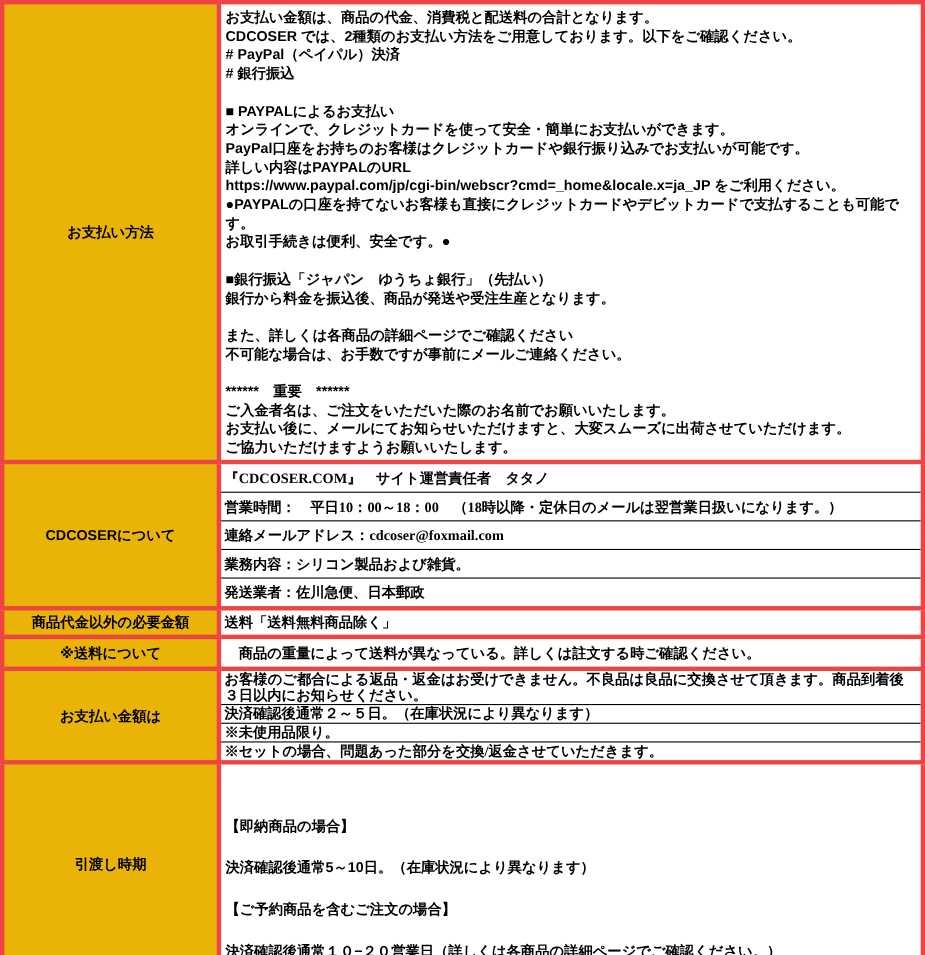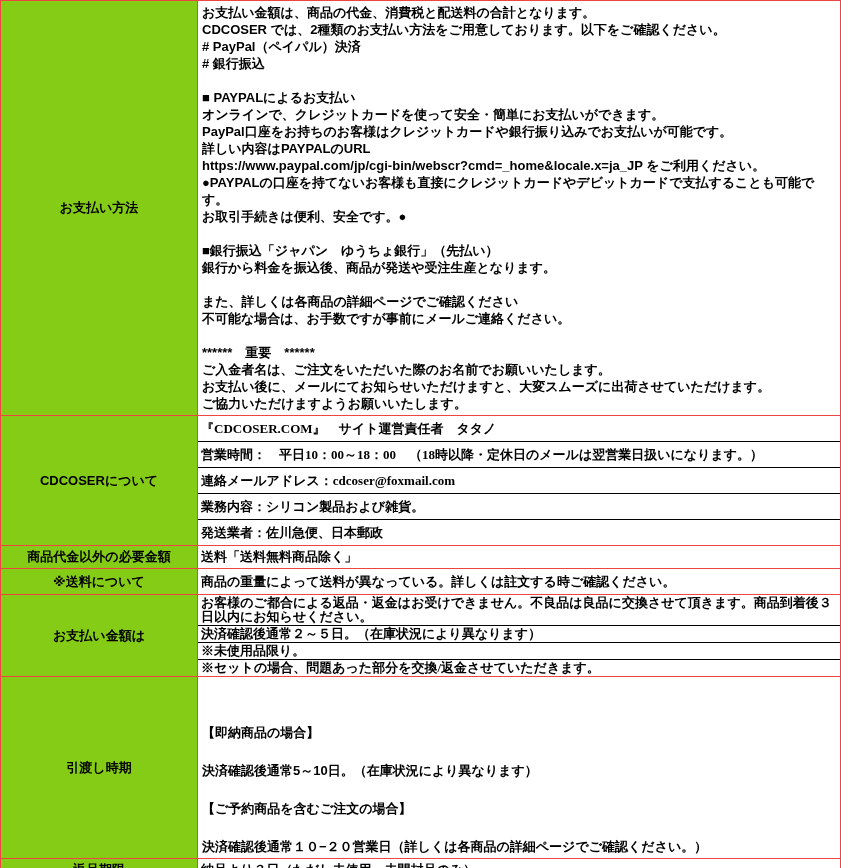--- a/index.html
+++ b/index.html
@@ -8,23 +8,23 @@
     width: 841px;
     font-family: "Liberation Sans", "DejaVu Sans", sans-serif;
     color: #000;
   }
   table.info {
     width: 841px;
     border-collapse: collapse;
     table-layout: fixed;
   }
   col.c1 { width: 197px; }
-  th, td { border: 1px solid #ef4444; }
+  th, td { border: 4px solid #ef4444; }
   th {
-    background: #84cc16;
+    background: #eab308;
     font-weight: bold;
     font-size: 13px;
     text-align: center;
     vertical-align: middle;
     padding: 2px;
   }
   td {
     font-size: 13px;
     font-weight: bold;
     vertical-align: top;
@@ -36,21 +36,21 @@
   .pad-tall .ln { line-height: 19px; min-height: 19px; }
   .subrow {
     padding: 5px 3px;
     line-height: 15px;
     border-top: 1px solid #000;
     font-family: Liberation Serif, serif;
   }
   td .subrow:first-child { border-top: none; }
   td.compact .subrow { padding: 1px 3px; line-height: 14px; }
   .single { padding: 3px; line-height: 15px; }
-  .single-mid { padding: 5px 3px; line-height: 15px; }
+  .single-mid { padding: 5px 3px; line-height: 15px; margin-left: 13px; }
 </style>
 </head>
 <body>
 
 <div>
   <table class="info">
     <colgroup>
         <col class="c1">
         <col>
       </colgroup>

